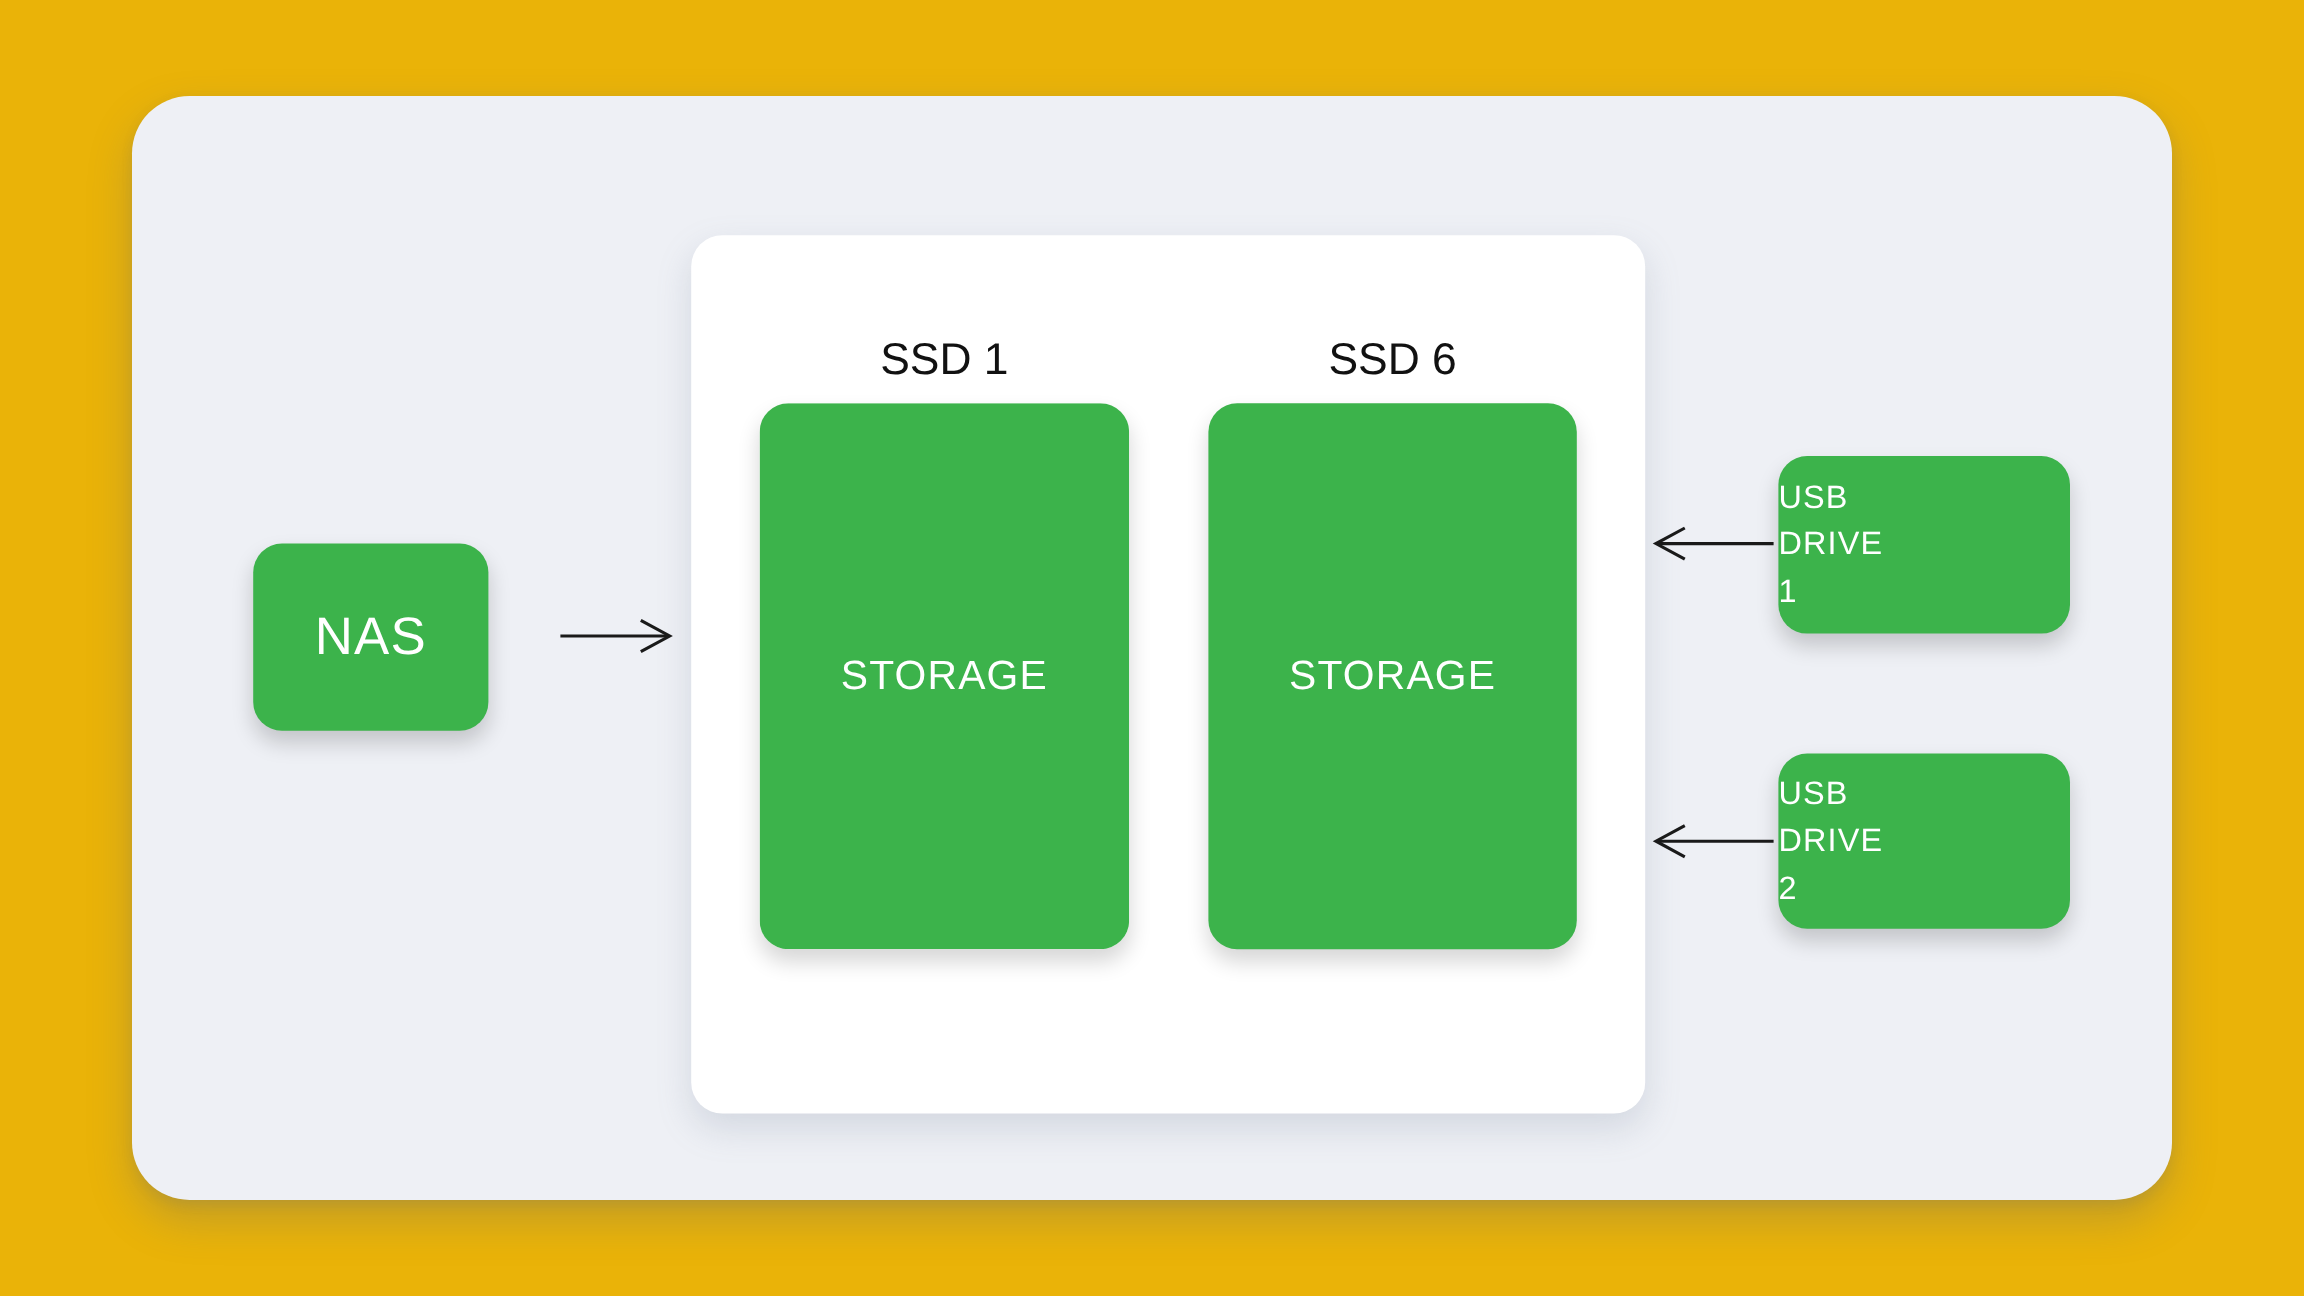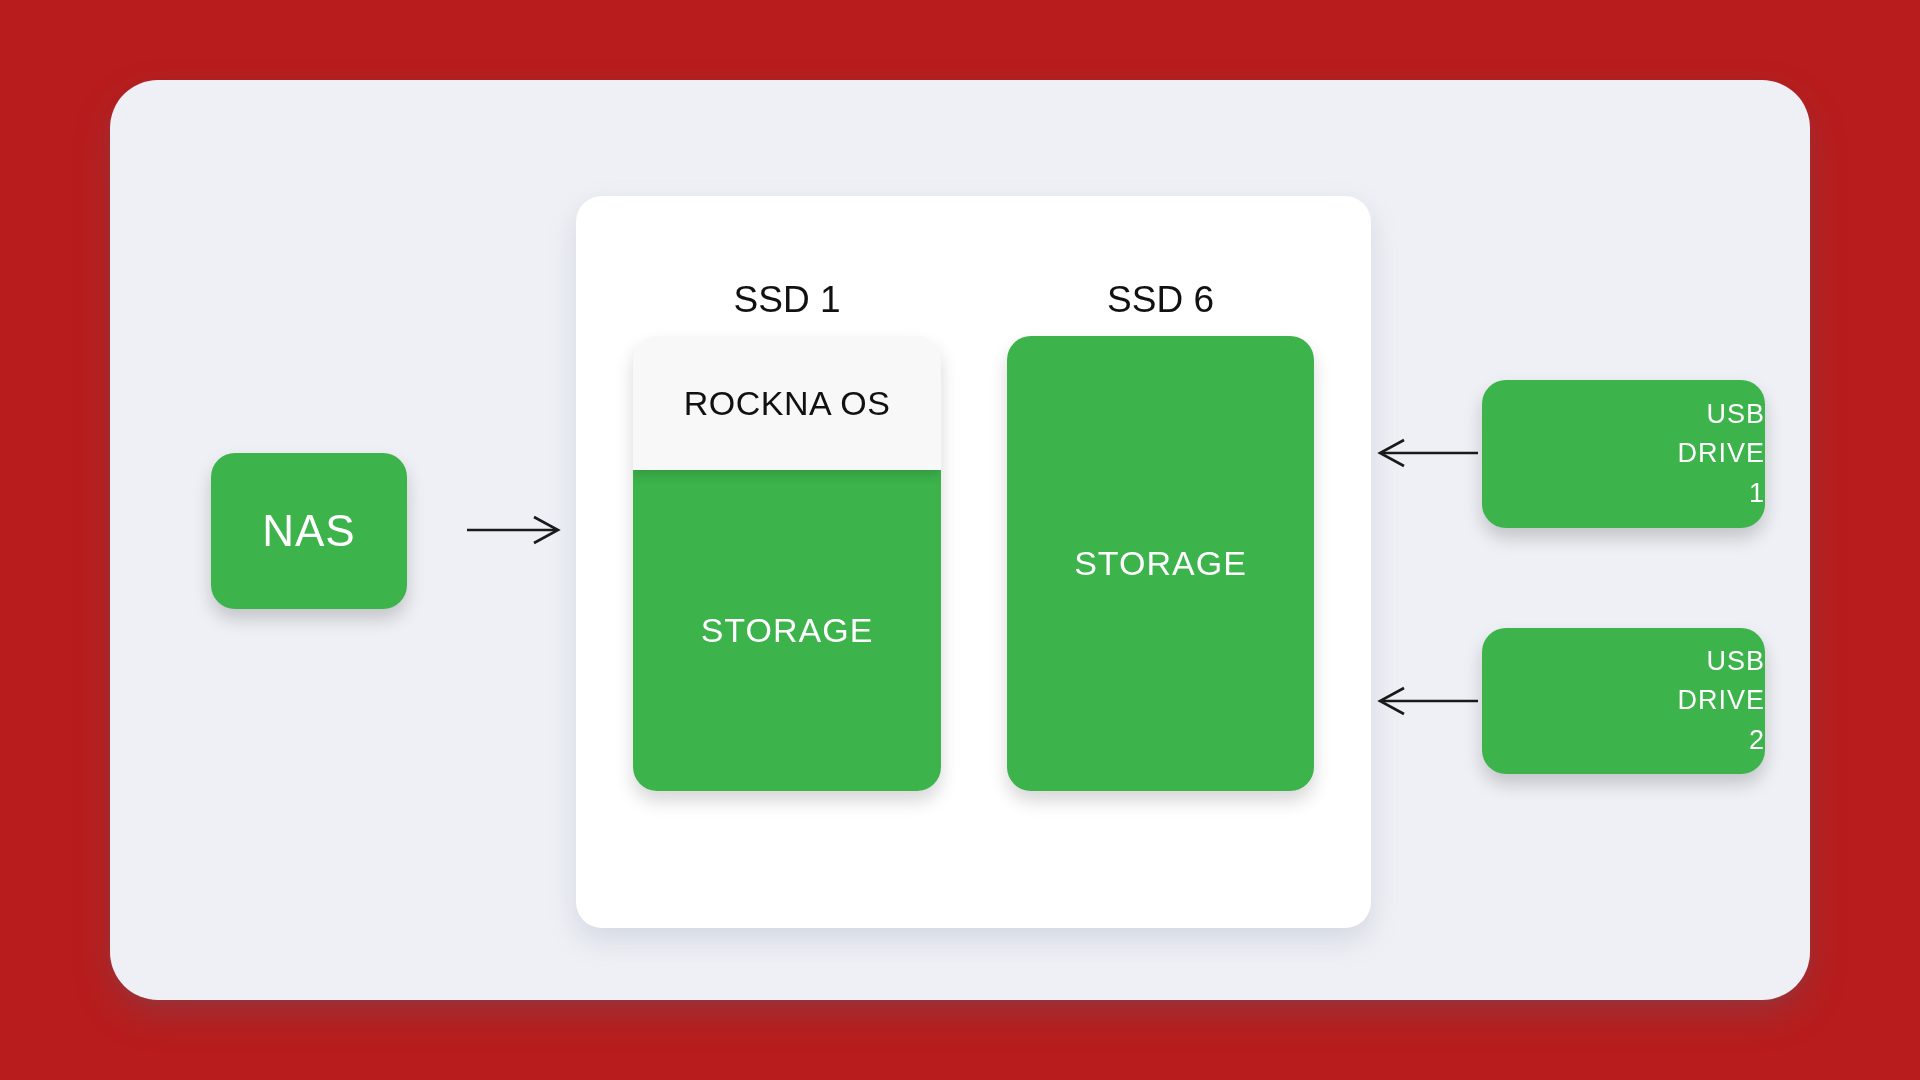--- a/index.html
+++ b/index.html
@@ -6,21 +6,21 @@
     --green:#3cb34b;
     --container-bg:#eef0f5;
     --os-bg:#f8f8f9;
     --arrow:#1a1a1a;
     --text-dark:#111111;
     --text-light:#ffffff;
   }
   *{margin:0;padding:0;box-sizing:border-box;}
   html,body{width:1920px;height:1080px;background:#ffffff;overflow:hidden;
     font-family:"Liberation Sans","DejaVu Sans",sans-serif;}
-  .stage{position:relative;width:1920px;height:1080px;background:#b91c1c;}
+  .stage{position:relative;width:1920px;height:1080px;background:#eab308;}
 
   .wls-container{
     position:absolute;left:110px;top:80px;width:1700px;height:920px;
     background:var(--container-bg);border-radius:48px;
     box-shadow:0 16px 36px rgba(90,100,120,.28), 0 4px 10px rgba(90,100,120,.12);
   }
   .wls-title{
     position:absolute;left:0;right:0;top:116px;text-align:center;
     font-size:50px;font-weight:700;color:var(--text-dark);letter-spacing:.5px;
   }
@@ -63,23 +63,23 @@
 
   .nas-box{
     position:absolute;left:211px;top:453px;width:196px;height:156px;
     border-radius:24px;background:var(--green);
     display:flex;align-items:center;justify-content:center;
     font-size:44px;color:var(--text-light);letter-spacing:1px;
     box-shadow:0 10px 18px rgba(0,0,0,.18);
   }
 
   .usb-box{
-    position:absolute;left:1482px;width:283px;height:148px;
+    position:absolute;left:1482px;width:243px;height:148px;
     border-radius:24px;background:var(--green);
-    display:flex;flex-direction:column;align-items:flex-end;justify-content:center;
+    display:flex;flex-direction:column;align-items:flex-start;justify-content:center;
     font-size:27px;line-height:1.45;color:var(--text-light);letter-spacing:1px;
     box-shadow:0 10px 18px rgba(0,0,0,.18);text-align:center;
   }
   .usb-box.u1{top:380px;}
   .usb-box.u2{top:628px;height:146px;}
 
   .arrow-layer{position:absolute;inset:0;pointer-events:none;}
   .arrow-layer polyline,.arrow-layer line{
     stroke:var(--arrow);stroke-width:2.6;fill:none;
   }
@@ -91,21 +91,20 @@
 
   <div class="wls-container">
     <div class="wls-title">WLS</div>
   </div>
 
   <div class="ssd-card">
     <div class="ssd-label c1">SSD 1</div>
     <div class="ssd-label c2">SSD 6</div>
 
     <div class="ssd-stack">
-      <div class="os-section">ROCKNA OS</div>
       <div class="storage-section">STORAGE</div>
     </div>
 
     <div class="ssd2-box">STORAGE</div>
   </div>
 
   <div class="nas-box">
     <span>NAS</span>
   </div>
 

